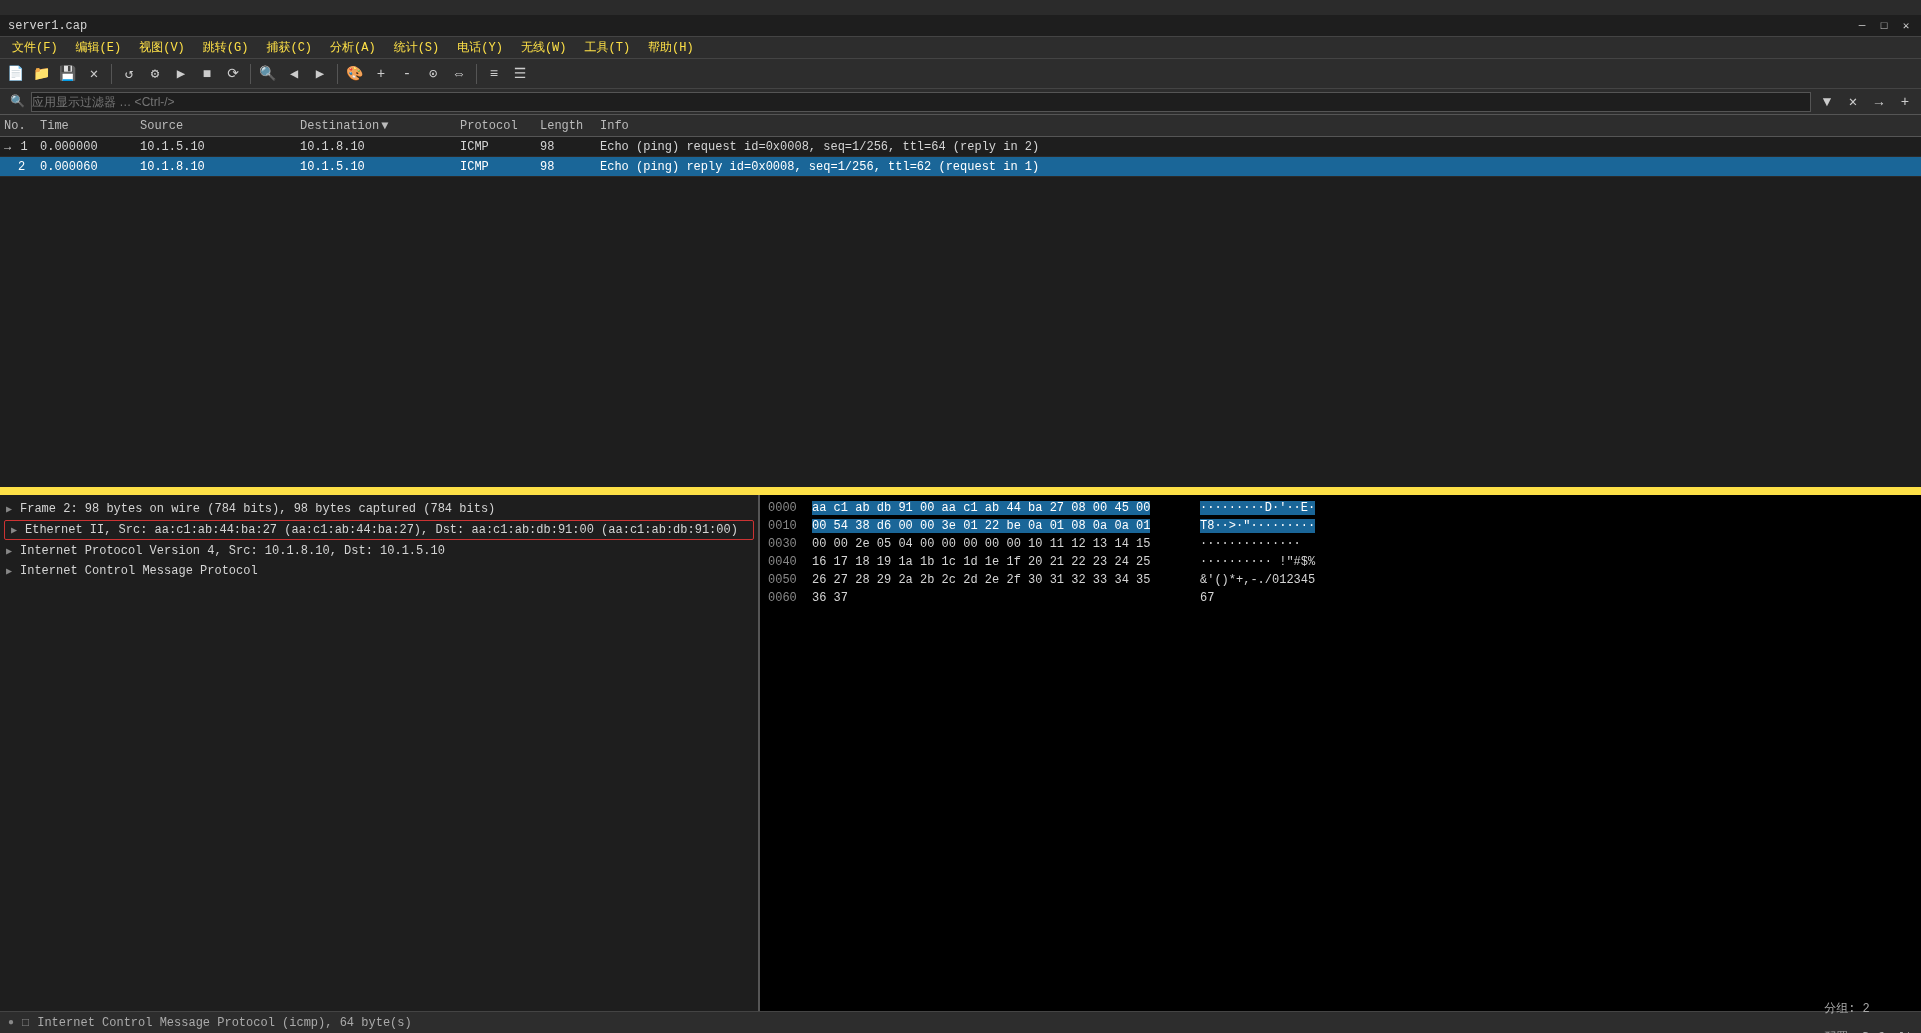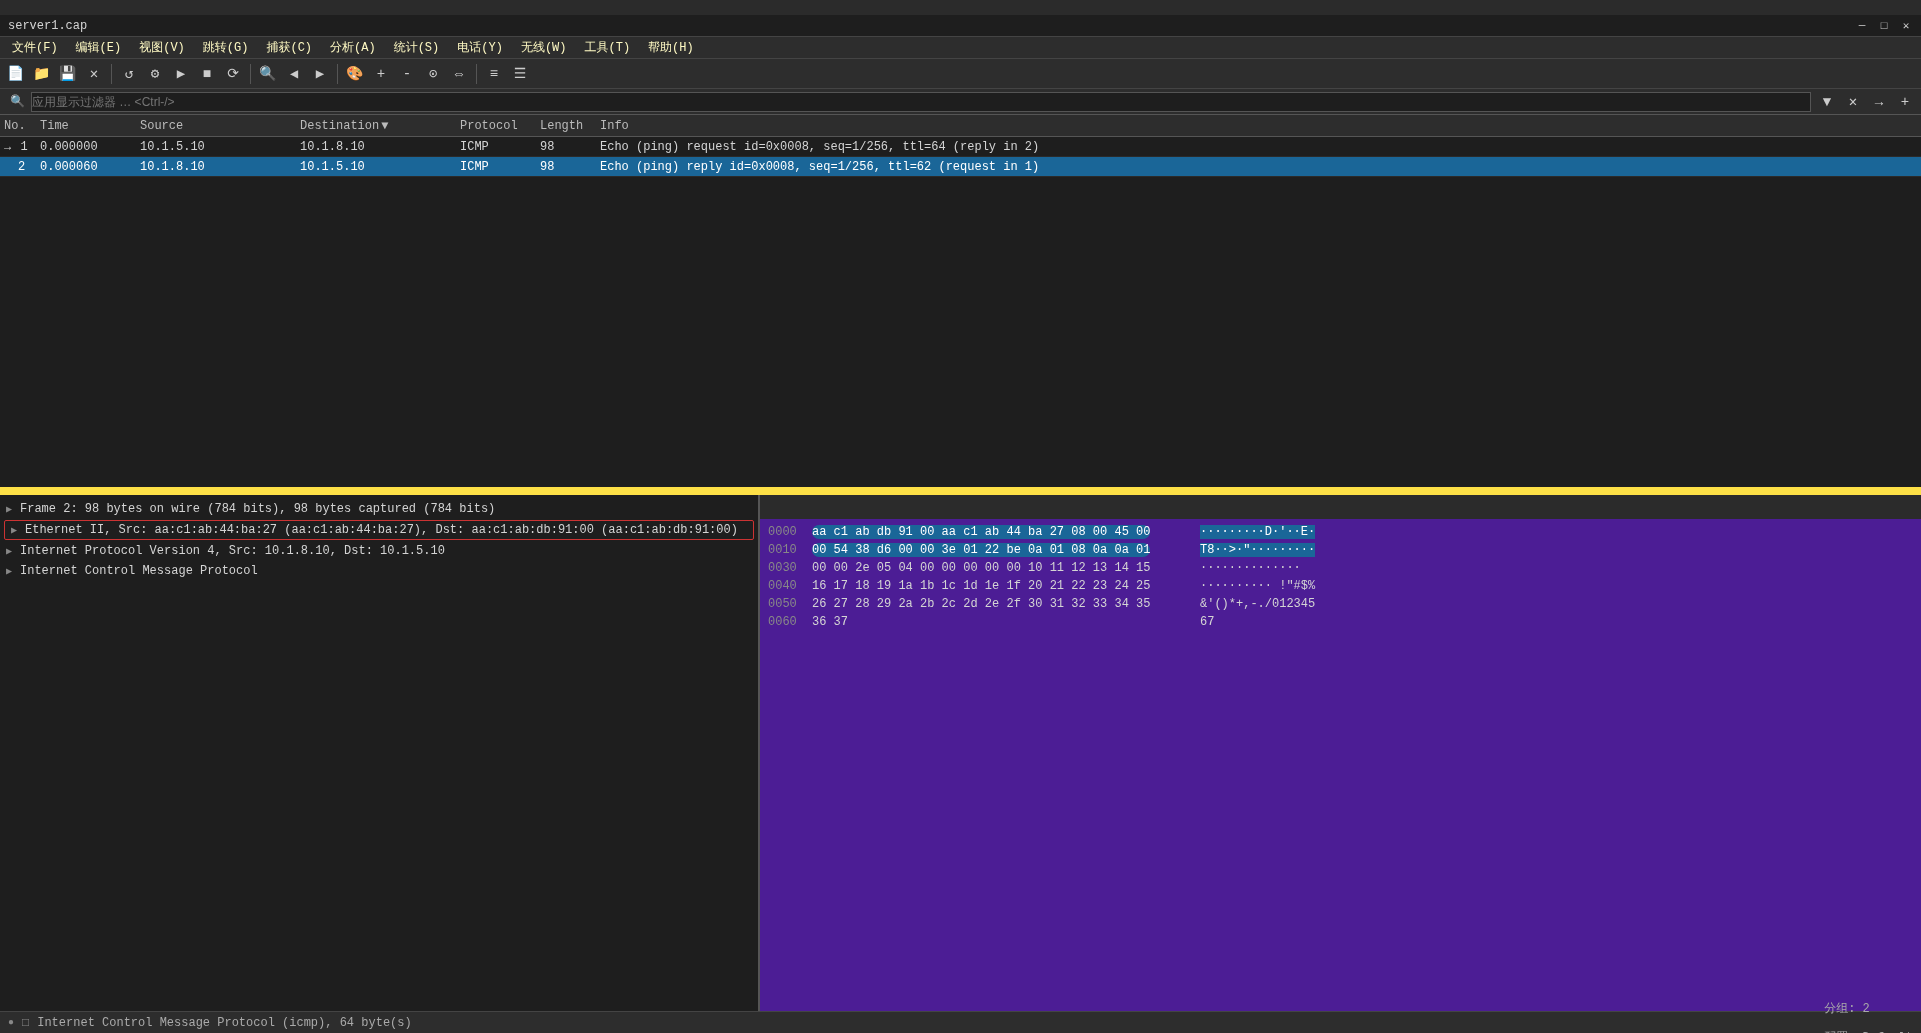--- a/index.html
+++ b/index.html
@@ -45,21 +45,21 @@
       height: 22px;
       display: flex;
       align-items: center;
       padding: 0 4px;
       gap: 2px;
       border-bottom: 1px solid #444;
     }
     .menu-item {
       padding: 2px 8px;
       font-size: 12px;
-      color: #fef9c3;
+      color: #fde047;
       cursor: pointer;
     }
 
     
     #toolbar {
       background: #2d2d2d;
       height: 30px;
       display: flex;
       align-items: center;
       padding: 0 4px;
@@ -198,37 +198,36 @@
     .detail-expand {
       width: 14px;
       font-size: 10px;
       color: #888;
       cursor: pointer;
     }
 
     
     #hex-dump {
       flex: 1;
-      background: #4c1d95;
+      background: #000000;
       overflow-y: auto;
       padding: 4px 8px;
       font-size: 12px;
       font-family: 'Consolas', 'Courier New', monospace;
-      margin-top: 24px;
     }
     .hex-row {
       display: flex;
       height: 18px;
       align-items: center;
       gap: 8px;
       color: #d4d4d4;
     }
     .hex-offset { color: #888; width: 36px; }
     .hex-bytes { width: 380px; color: #d4d4d4; }
-    .hex-bytes span.highlighted { background: #1a6698; color: #fff; border-radius: 7px; }
+    .hex-bytes span.highlighted { background: #1a6698; color: #fff; }
     .hex-ascii { color: #d4d4d4; }
     .hex-ascii span.highlighted { background: #1a6698; color: #fff; }
 
     
     #status-bar {
       background: #2d2d2d;
       height: 22px;
       display: flex;
       align-items: center;
       justify-content: space-between;

